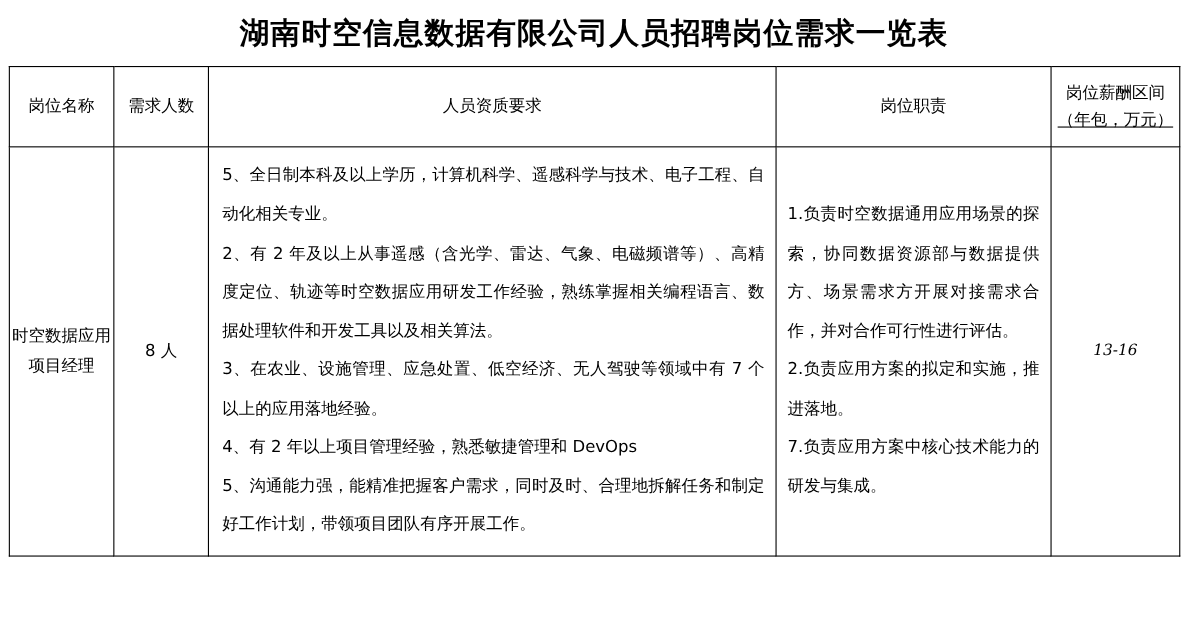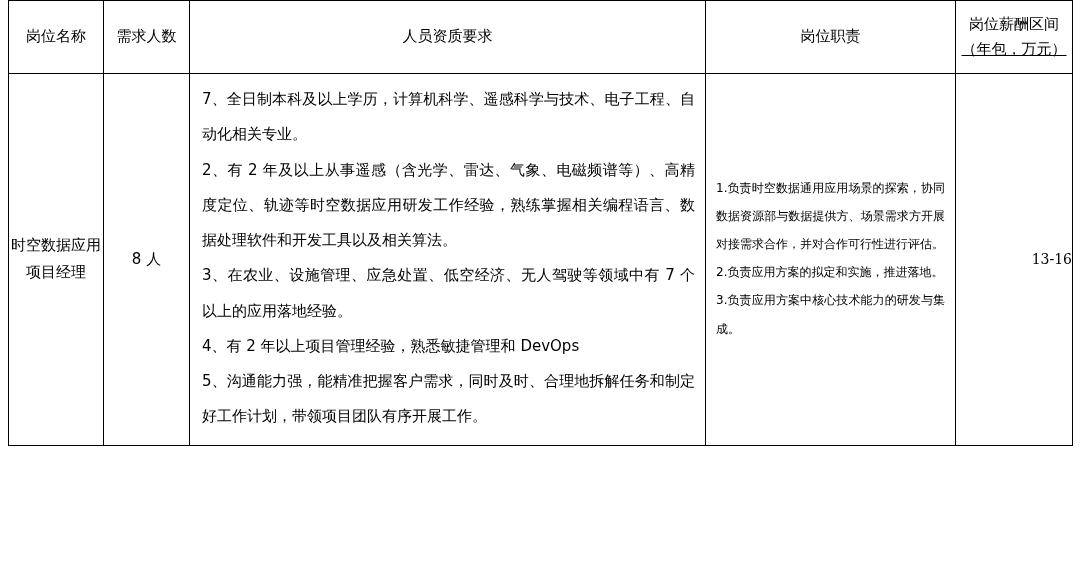--- a/index.html
+++ b/index.html
@@ -60,51 +60,53 @@
   .col-duty  { width: 250px; }
   .col-pay   { width: 117px; }
 
   .cell-center {
     text-align: center;
     font-size: 15px;
     line-height: 1.8;
     padding: 6px 4px;
   }
   .cell-pay {
-    text-align: right;
+    text-align: center;
     font-size: 14px;
+    font-style: italic;
   }
   .qual-list {
     font-size: 15px;
     line-height: 2.35;
     padding: 8px 10px 10px 12px;
     text-align: justify;
   }
   .qual-list p {
     margin: 0;
     text-indent: 0;
   }
   .duty-list {
-    font-size: 12px;
+    font-size: 15px;
     line-height: 2.35;
     padding: 8px 10px 10px 10px;
     text-align: justify;
   }
   .duty-list p {
     margin: 0;
   }
   .num-lat {
     font-family: "DejaVu Serif", "Liberation Serif", serif;
   }
 </style>
 </head>
 <body>
 
 <div class="page">
 
+  <div class="doc-title">湖南时空信息数据有限公司人员招聘岗位需求一览表</div>
 
   <table class="req-table">
     <colgroup>
       <col class="col-name">
       <col class="col-count">
       <col class="col-qual">
       <col class="col-duty">
       <col class="col-pay">
     </colgroup>
     <thead>
@@ -118,32 +120,32 @@
           <span class="l2">（年包，万元）</span>
         </th>
       </tr>
     </thead>
     <tbody>
       <tr>
         <td class="cell-center">时空数据应用项目经理</td>
         <td class="cell-center">8 人</td>
         <td>
           <div class="qual-list">
-            <p>7、全日制本科及以上学历，计算机科学、遥感科学与技术、电子工程、自动化相关专业。</p>
+            <p>5、全日制本科及以上学历，计算机科学、遥感科学与技术、电子工程、自动化相关专业。</p>
             <p>2、有 2 年及以上从事遥感（含光学、雷达、气象、电磁频谱等）、高精度定位、轨迹等时空数据应用研发工作经验，熟练掌握相关编程语言、数据处理软件和开发工具以及相关算法。</p>
             <p>3、在农业、设施管理、应急处置、低空经济、无人驾驶等领域中有 7 个以上的应用落地经验。</p>
             <p>4、有 2 年以上项目管理经验，熟悉敏捷管理和 DevOps</p>
             <p>5、沟通能力强，能精准把握客户需求，同时及时、合理地拆解任务和制定好工作计划，带领项目团队有序开展工作。</p>
           </div>
         </td>
         <td>
           <div class="duty-list">
             <p>1.负责时空数据通用应用场景的探索，协同数据资源部与数据提供方、场景需求方开展对接需求合作，并对合作可行性进行评估。</p>
             <p>2.负责应用方案的拟定和实施，推进落地。</p>
-            <p>3.负责应用方案中核心技术能力的研发与集成。</p>
+            <p>7.负责应用方案中核心技术能力的研发与集成。</p>
           </div>
         </td>
         <td class="cell-center cell-pay num-lat">13-16</td>
       </tr>
     </tbody>
   </table>
 
 </div>
 
 </body></html>

